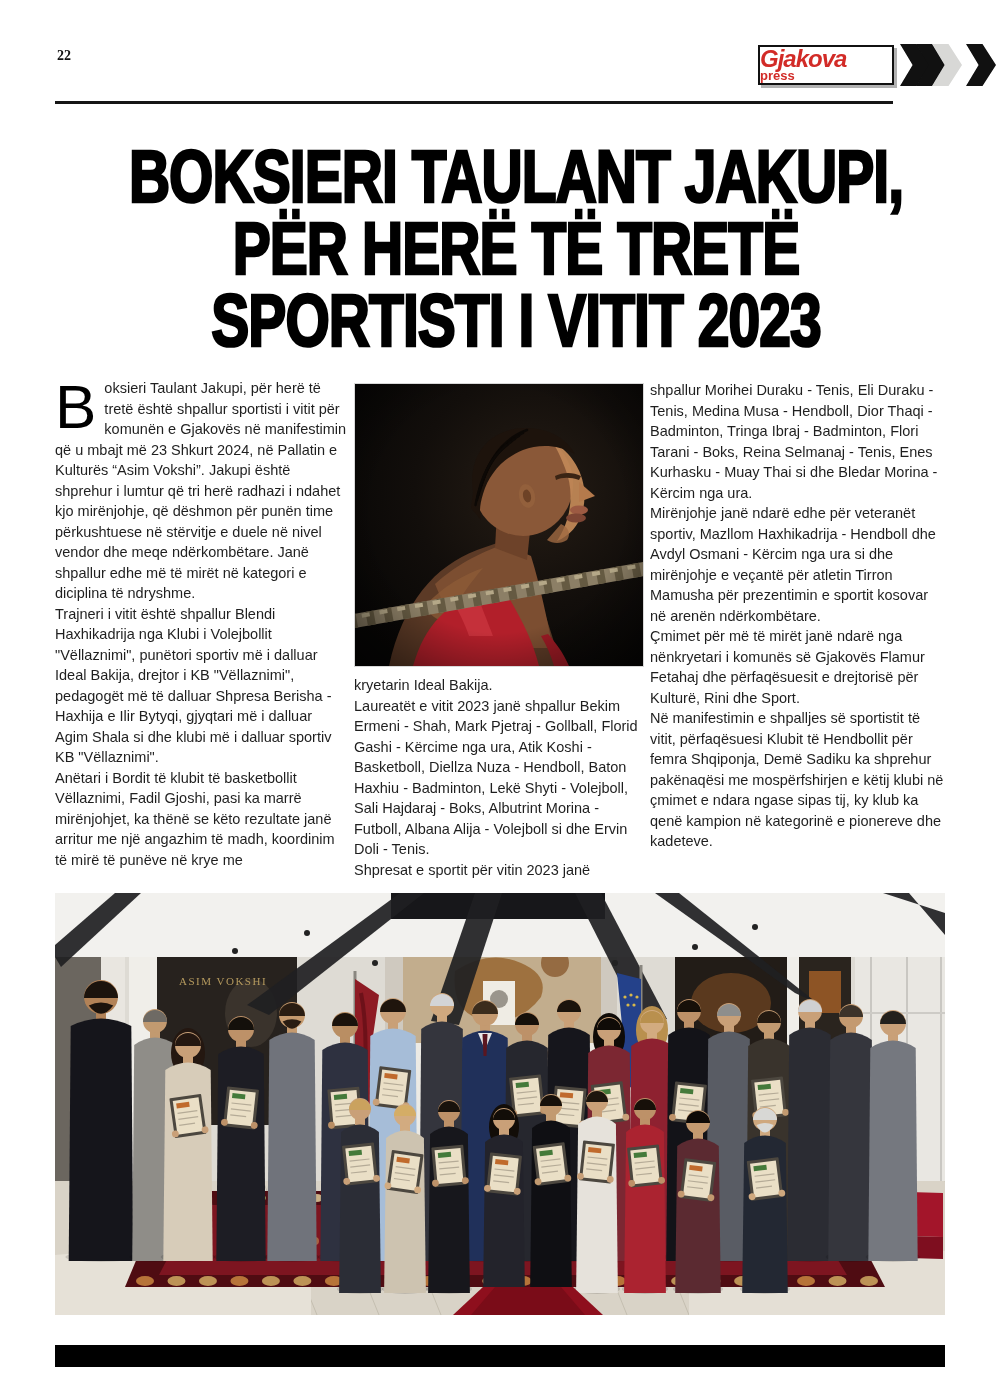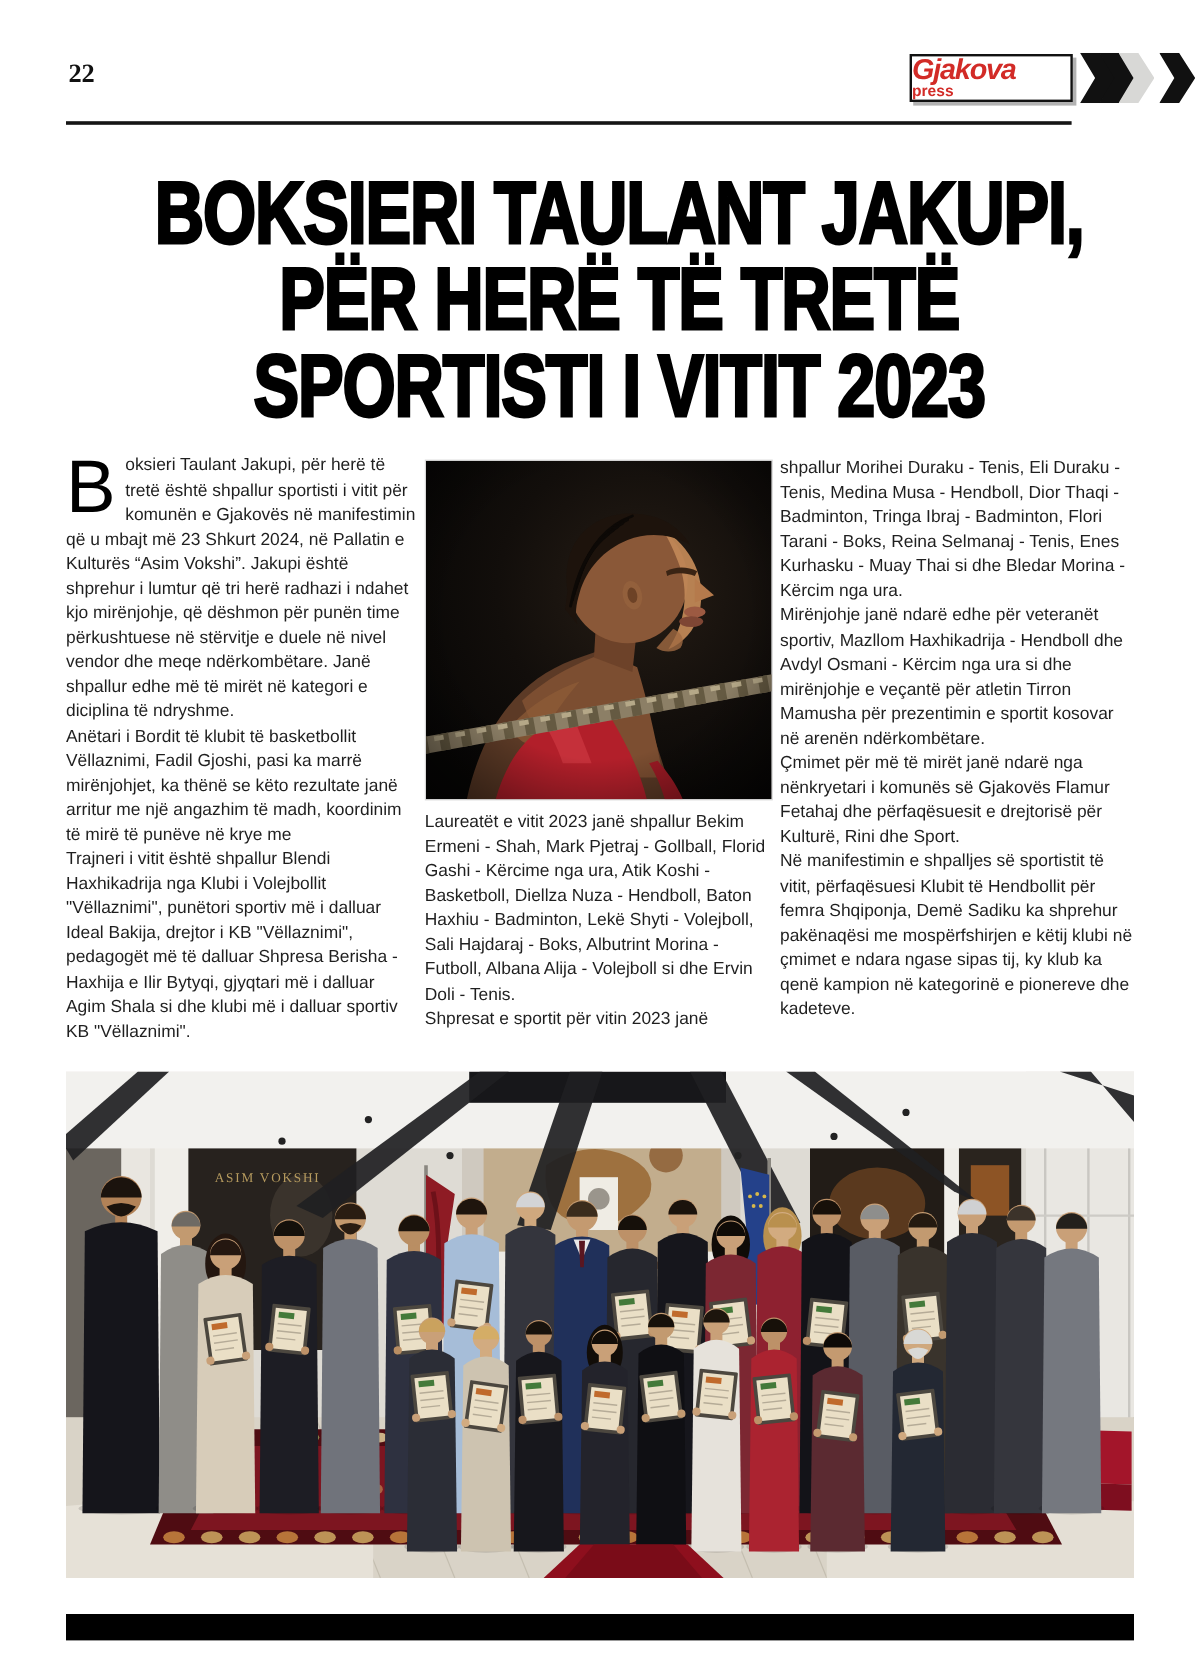--- a/index.html
+++ b/index.html
@@ -1,20 +1,20 @@
 <!DOCTYPE html>
 <html><head>
 <meta charset="utf-8">
 <style>
   html,body{margin:0;padding:0;background:#fff;}
   .page{position:relative;width:1000px;height:1398px;background:#ffffff;overflow:hidden;
         font-family:"Liberation Sans",sans-serif;}
   
   .page-number{position:absolute;left:57px;top:48px;font-family:"Liberation Serif",serif;
-        font-weight:bold;font-size:22px;color:#111;}
+        font-weight:bold;font-size:14px;color:#111;}
   .header-rule{position:absolute;left:55px;top:101px;width:838px;height:3px;background:#151515;}
   .logo-box{position:absolute;left:758px;top:45px;width:136px;height:40px;background:#fff;
         border:2px solid #111;box-shadow:3px 3px 0 rgba(0,0,0,.3);box-sizing:border-box;
         text-align:left;padding:1px 7px 0 0;}
   .logo-name{font-size:24px;font-weight:bold;font-style:italic;color:#d22b27;line-height:22px;
         letter-spacing:-1px;display:block;}
   .logo-sub{font-size:13px;font-weight:bold;color:#d22b27;line-height:12px;display:block;
         letter-spacing:0;}
   .chevrons{position:absolute;left:900px;top:44px;height:42px;display:flex;align-items:center;}
   .chev{width:30px;height:42px;clip-path:polygon(0 0,55% 0,100% 50%,55% 100%,0 100%,42% 50%);
@@ -60,22 +60,22 @@
   </div>
 
   <div class="main-title">
     <span class="title-line">BOKSIERI TAULANT JAKUPI,</span>
     <span class="title-line">PËR HERË TË TRETË</span>
     <span class="title-line">SPORTISTI I VITIT 2023</span>
   </div>
 
   <div class="col col-left">
     <p><span class="dropcap">B</span><span>oksieri Taulant Jakupi, për herë të tretë është shpallur sportisti i vitit për komunën e Gjakovës në manifestimin që u mbajt më 23 Shkurt 2024, në Pallatin e Kulturës “Asim Vokshi”. Jakupi është shprehur i lumtur që tri herë radhazi i ndahet kjo mirënjohje, që dëshmon për punën time përkushtuese në stërvitje e duele në nivel vendor dhe meqe ndërkombëtare. Janë shpallur edhe më të mirët në kategori e diciplina të ndryshme.</span></p>
+    <p>Trajneri i vitit është shpallur Blendi Haxhikadrija nga Klubi i Volejbollit "Vëllaznimi", punëtori sportiv më i dalluar Ideal Bakija, drejtor i KB "Vëllaznimi", pedagogët më të dalluar Shpresa Berisha - Haxhija e Ilir Bytyqi, gjyqtari më i dalluar Agim Shala si dhe klubi më i dalluar sportiv KB "Vëllaznimi".</p>
     <p>Anëtari i Bordit të klubit të basketbollit Vëllaznimi, Fadil Gjoshi, pasi ka marrë mirënjohjet, ka thënë se këto rezultate janë arritur me një angazhim të madh, koordinim të mirë të punëve në krye me</p>
-    <p>Trajneri i vitit është shpallur Blendi Haxhikadrija nga Klubi i Volejbollit "Vëllaznimi", punëtori sportiv më i dalluar Ideal Bakija, drejtor i KB "Vëllaznimi", pedagogët më të dalluar Shpresa Berisha - Haxhija e Ilir Bytyqi, gjyqtari më i dalluar Agim Shala si dhe klubi më i dalluar sportiv KB "Vëllaznimi".</p>
   </div>
 
   <div class="col col-mid">
     <div class="boxer-wrap">
       <svg id="boxerSvg" class="photo" width="288" height="282" viewBox="0 0 288 282">
           <defs>
             <radialGradient id="bgG" cx="62%" cy="38%" r="75%">
               <stop offset="0%" stop-color="#261d15"></stop>
               <stop offset="55%" stop-color="#120e0b"></stop>
               <stop offset="100%" stop-color="#070605"></stop>
@@ -108,20 +108,21 @@
           <path d="M 156,58 C 138,70 128,88 122,116" stroke="#0d0906" stroke-width="2.4" fill="none" stroke-linecap="round"></path>
           <path d="M 152,61 C 135,74 126,92 120.5,121" stroke="#0d0906" stroke-width="2.4" fill="none" stroke-linecap="round"></path>
           <ellipse cx="172" cy="112" rx="8" ry="12" fill="#93603c" transform="rotate(-12 172 112)"></ellipse>
           <ellipse cx="172" cy="112" rx="4" ry="6.5" fill="#6d4226" transform="rotate(-12 172 112)"></ellipse>
           <line x1="-6" y1="238" x2="294" y2="184" stroke="#8c7f66" stroke-width="14"></line>
           <line x1="-6" y1="238" x2="294" y2="184" stroke="#655a42" stroke-width="14" stroke-dasharray="8 10"></line>
           <line x1="-6" y1="234" x2="294" y2="180" stroke="#b5a888" stroke-width="4" stroke-dasharray="8 10" stroke-dashoffset="5"></line>
           <rect x="0" y="0" width="288" height="282" fill="url(#vin)"></rect>
         </svg>
     </div>
+    <p>kryetarin Ideal Bakija.</p>
     <p>Laureatët e vitit 2023 janë shpallur Bekim Ermeni - Shah, Mark Pjetraj - Gollball, Florid Gashi - Kërcime nga ura, Atik Koshi - Basketboll, Diellza Nuza - Hendboll, Baton Haxhiu - Badminton, Lekë Shyti - Volejboll, Sali Hajdaraj - Boks, Albutrint Morina - Futboll, Albana Alija - Volejboll si dhe Ervin Doli - Tenis.</p>
     <p>Shpresat e sportit për vitin 2023 janë</p>
   </div>
 
   <div class="col col-right">
     <p>shpallur Morihei Duraku - Tenis, Eli Duraku - Tenis, Medina Musa - Hendboll, Dior Thaqi - Badminton, Tringa Ibraj - Badminton, Flori Tarani - Boks, Reina Selmanaj - Tenis, Enes Kurhasku - Muay Thai si dhe Bledar Morina - Kërcim nga ura.</p>
     <p>Mirënjohje janë ndarë edhe për veteranët sportiv, Mazllom Haxhikadrija - Hendboll dhe Avdyl Osmani - Kërcim nga ura si dhe mirënjohje e veçantë për atletin Tirron Mamusha për prezentimin e sportit kosovar në arenën ndërkombëtare.</p>
     <p>Çmimet për më të mirët janë ndarë nga nënkryetari i komunës së Gjakovës Flamur Fetahaj dhe përfaqësuesit e drejtorisë për Kulturë, Rini dhe Sport.</p>
     <p>Në manifestimin e shpalljes së sportistit të vitit, përfaqësuesi Klubit të Hendbollit për femra Shqiponja, Demë Sadiku ka shprehur pakënaqësi me mospërfshirjen e këtij klubi në çmimet e ndara ngase sipas tij, ky klub ka qenë kampion në kategorinë e pionereve dhe kadeteve.</p>
   </div>

